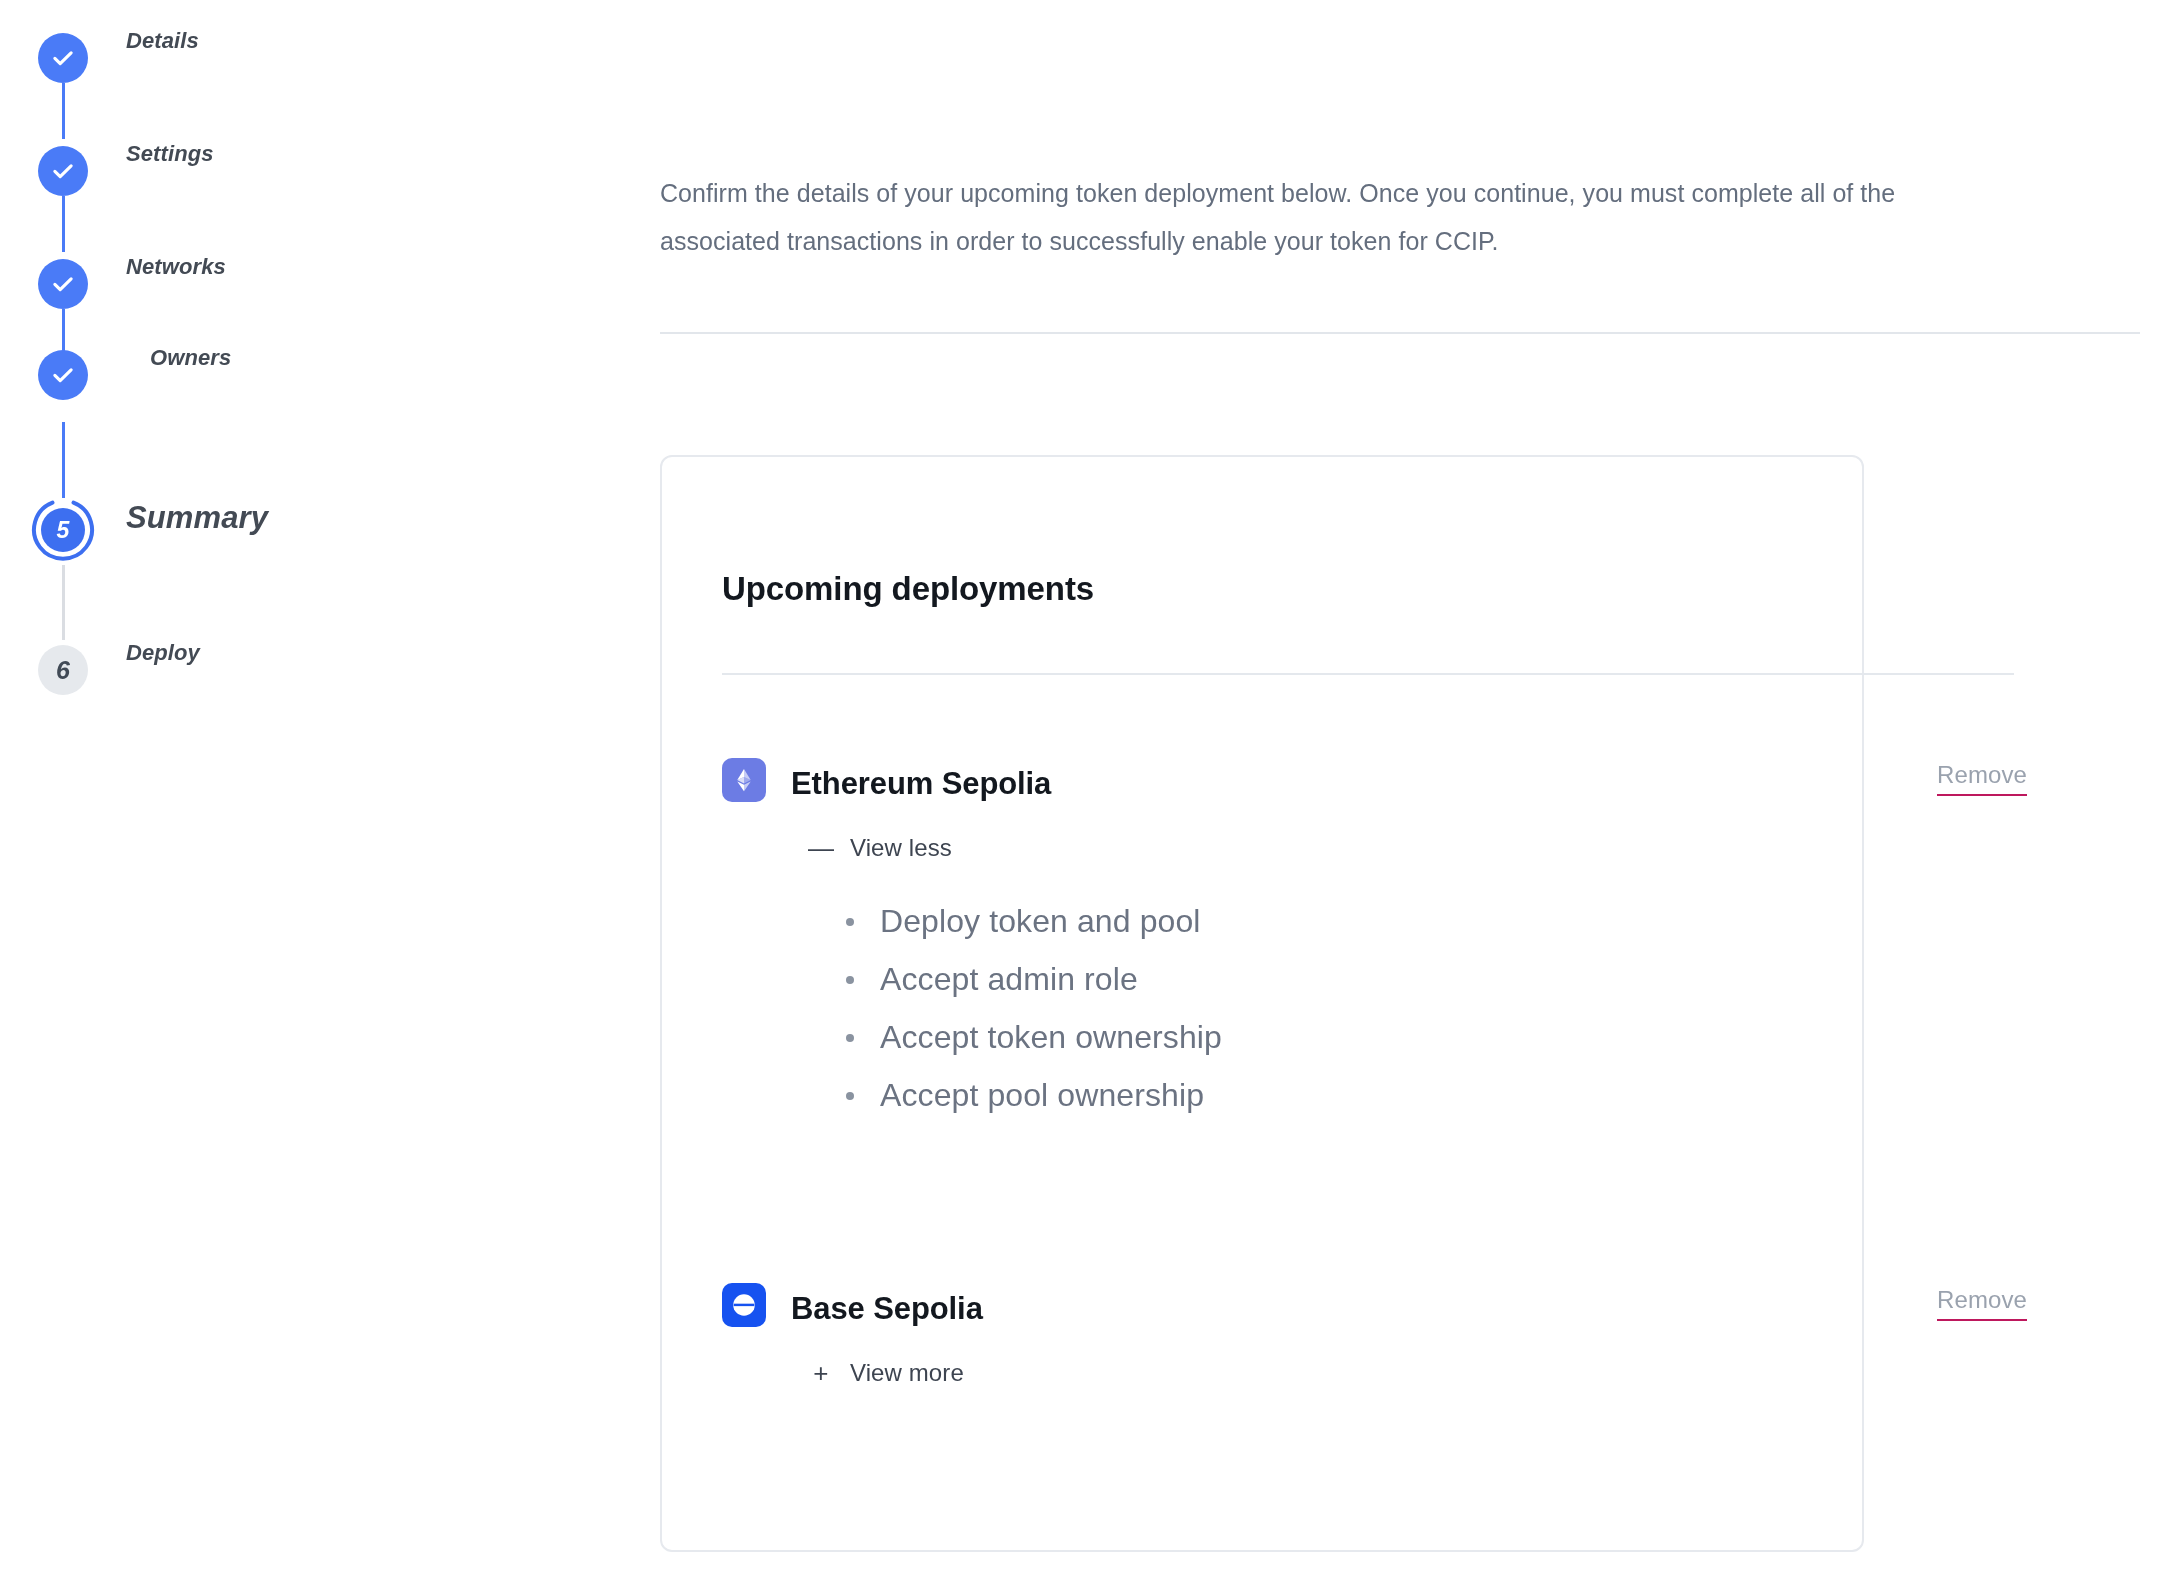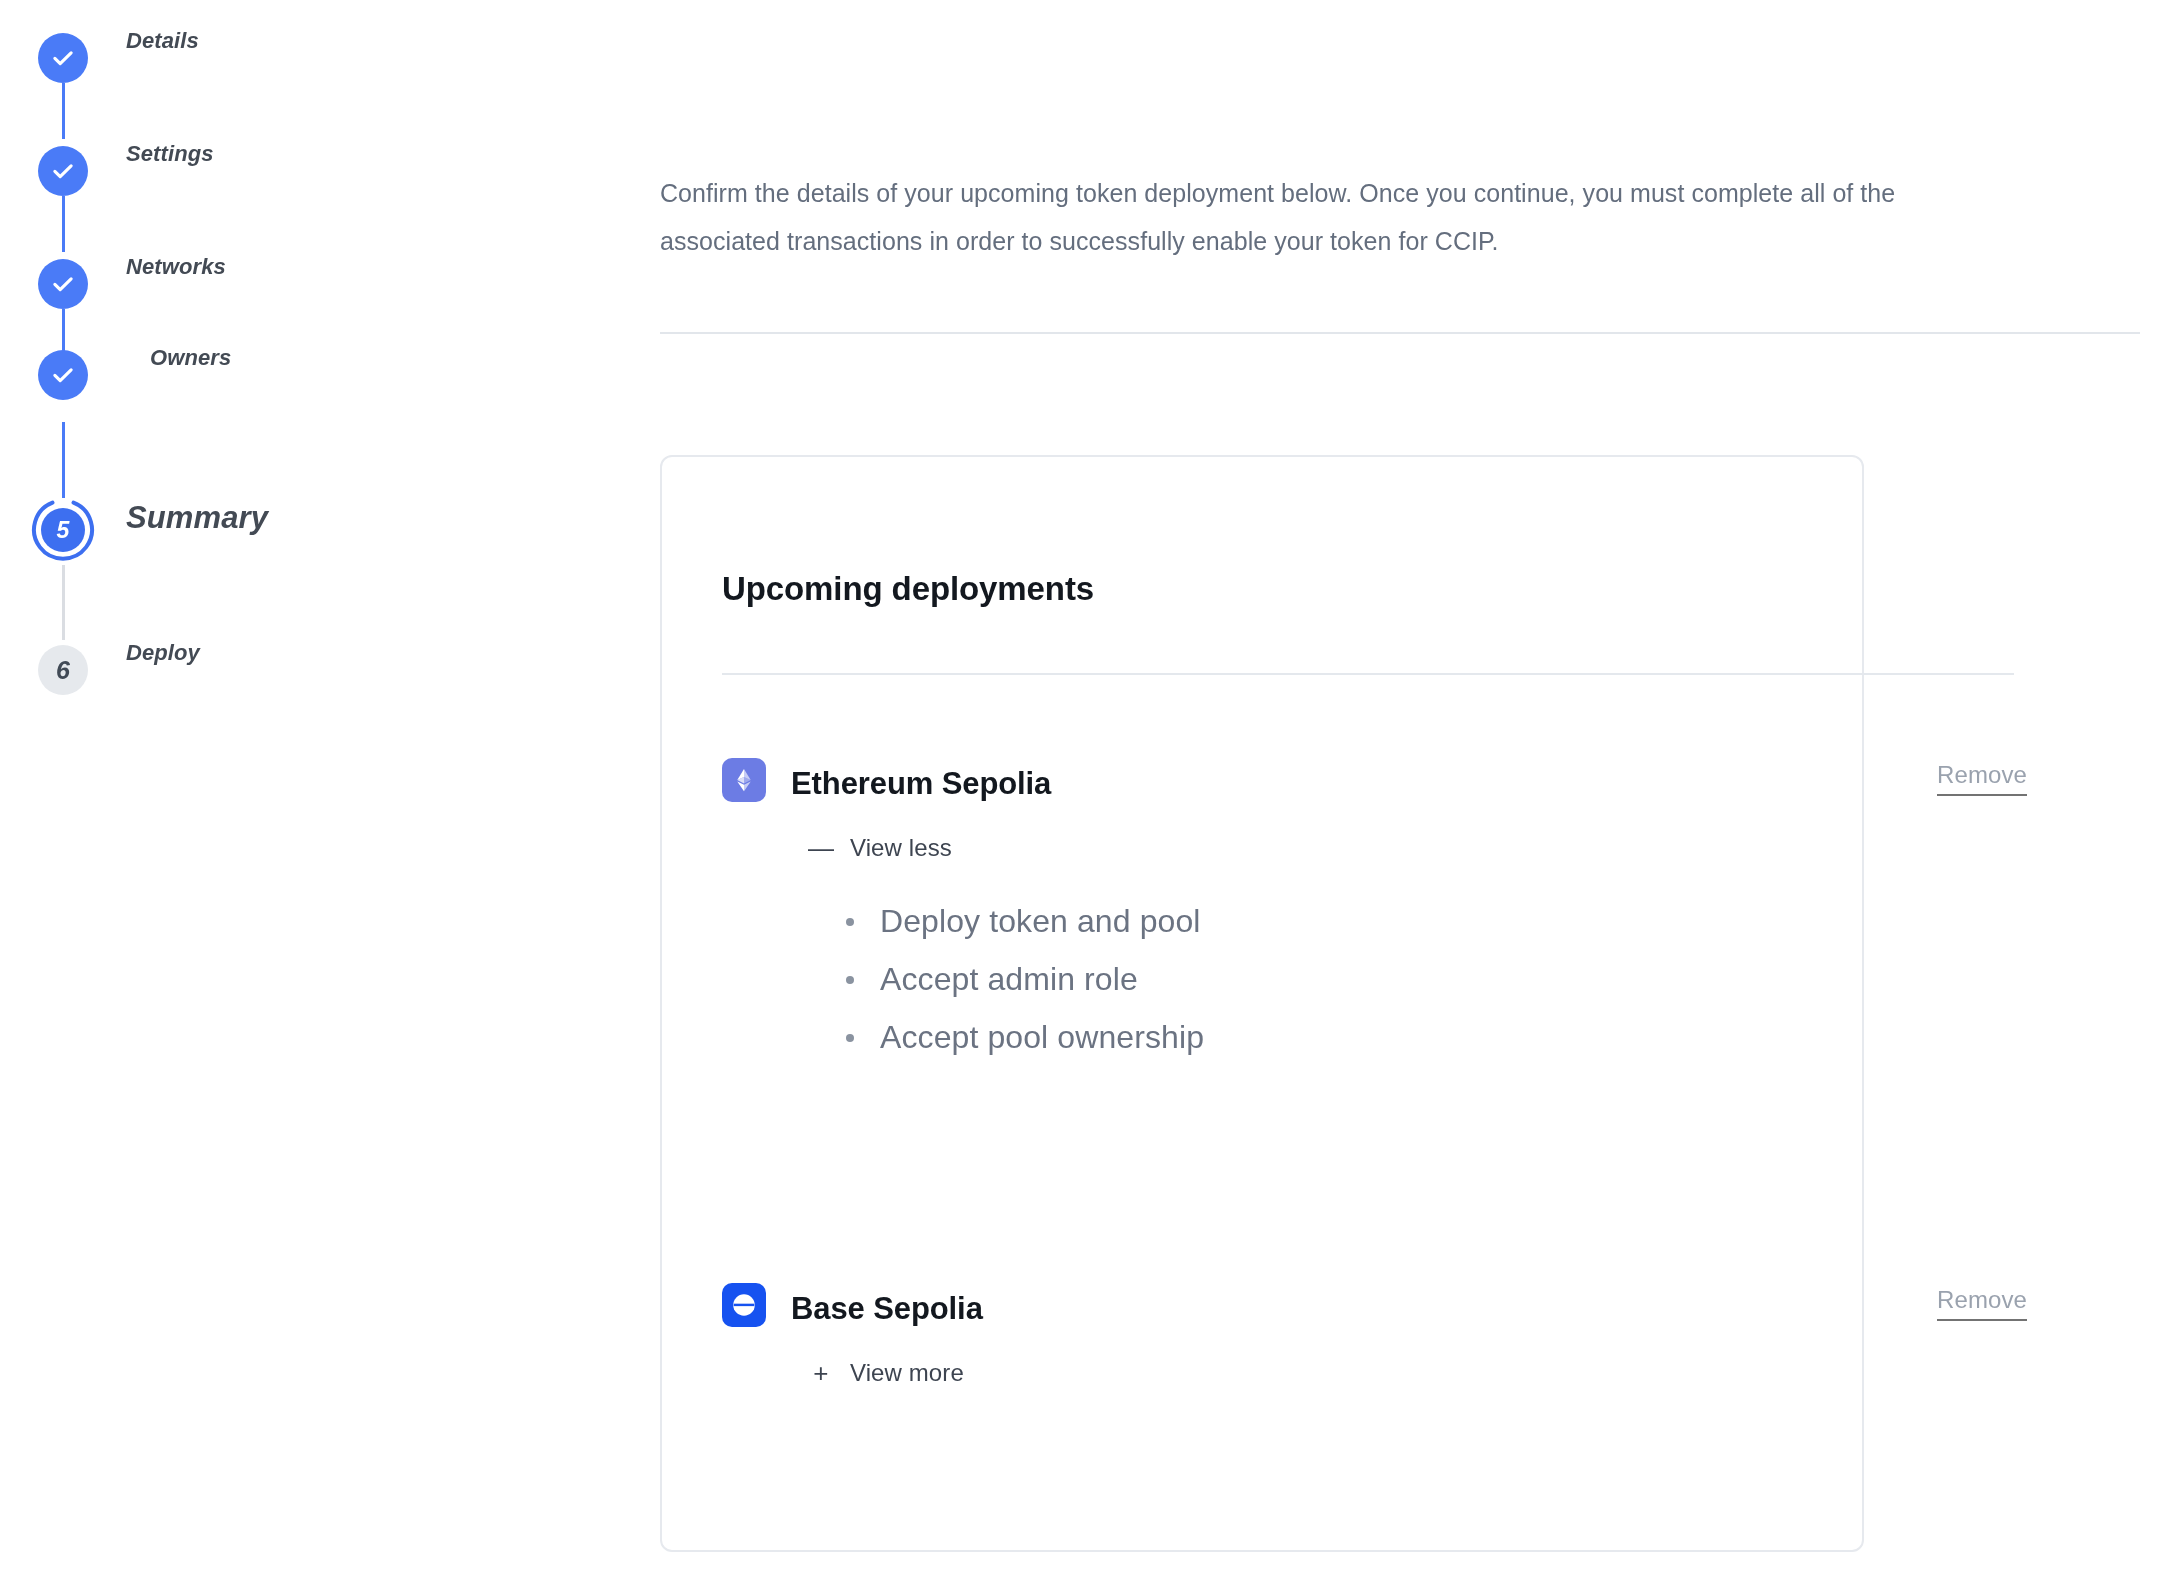--- a/index.html
+++ b/index.html
@@ -224,21 +224,21 @@
     white-space: nowrap;
   }
   .remove-link {
     position: absolute;
     right: 0;
     top: 9px;
     font-size: 24px;
     color: #9AA2AE;
     font-weight: 400;
     text-decoration: none;
-    border-bottom: 2px solid #737373;
+    border-bottom: 2px solid #be185d;
     padding-bottom: 5px;
     cursor: pointer;
     letter-spacing: 0.1px;
   }
 
   .toggle-link {
     display: flex;
     align-items: center;
     margin-left: 86px;
     margin-top: 32px;
@@ -393,20 +393,21 @@
         </div>
 
         <div class="toggle-link">
           <span class="toggle-sign">—</span>
           <span>View less</span>
         </div>
 
         <ul class="task-list">
           <li>Deploy token and pool</li>
           <li>Accept admin role</li>
+          <li>Accept token ownership</li>
           <li>Accept pool ownership</li>
         </ul>
       </div>
 
       <div class="network-block" style="top:820px;">
         <div class="network-head">
           <div class="net-icon base">
             <svg width="30" height="30" viewBox="0 0 32 32">
               <circle cx="16" cy="16" r="11.5" fill="#ffffff"></circle>
               <rect x="5" y="14.6" width="22" height="2.6" fill="#1652F0"></rect>

